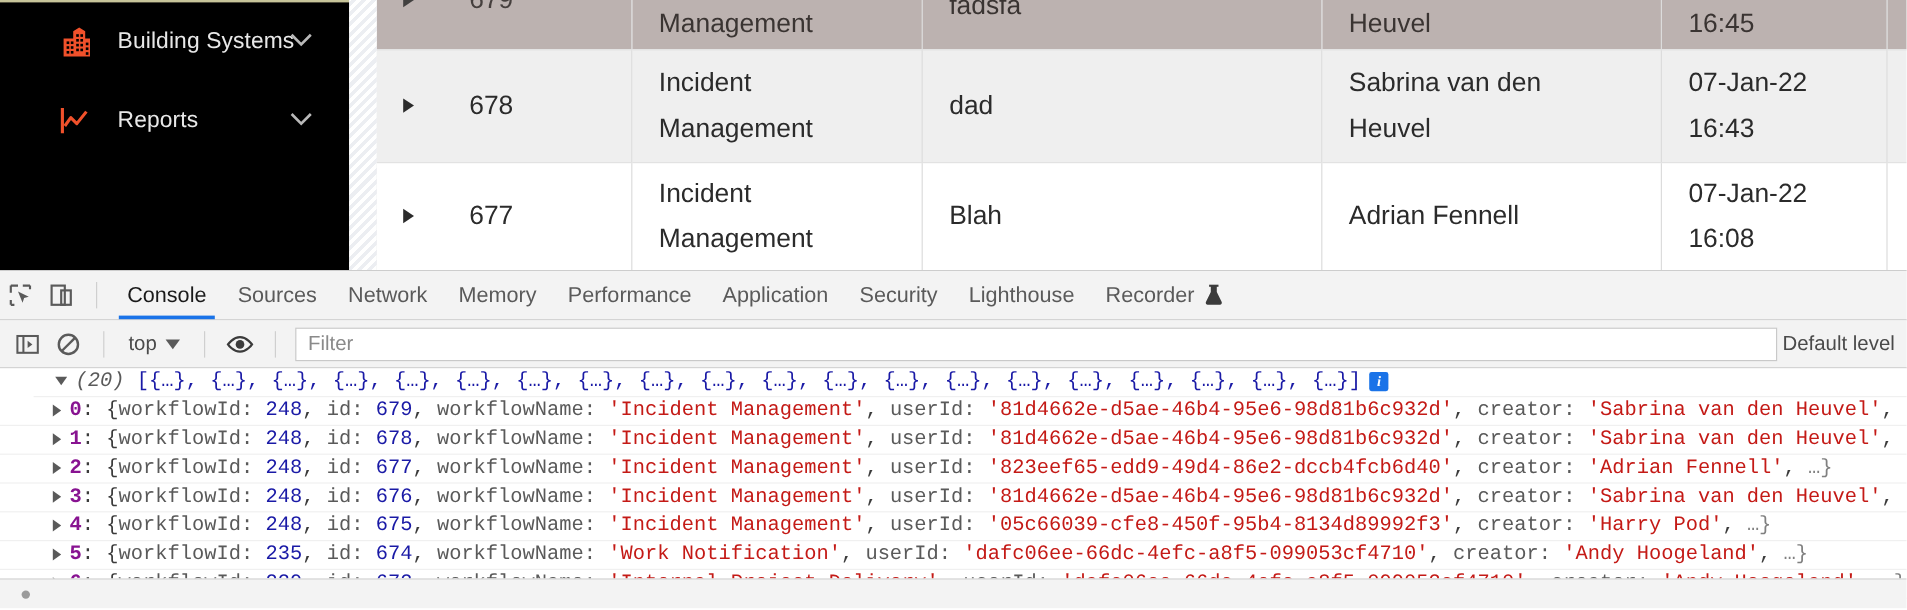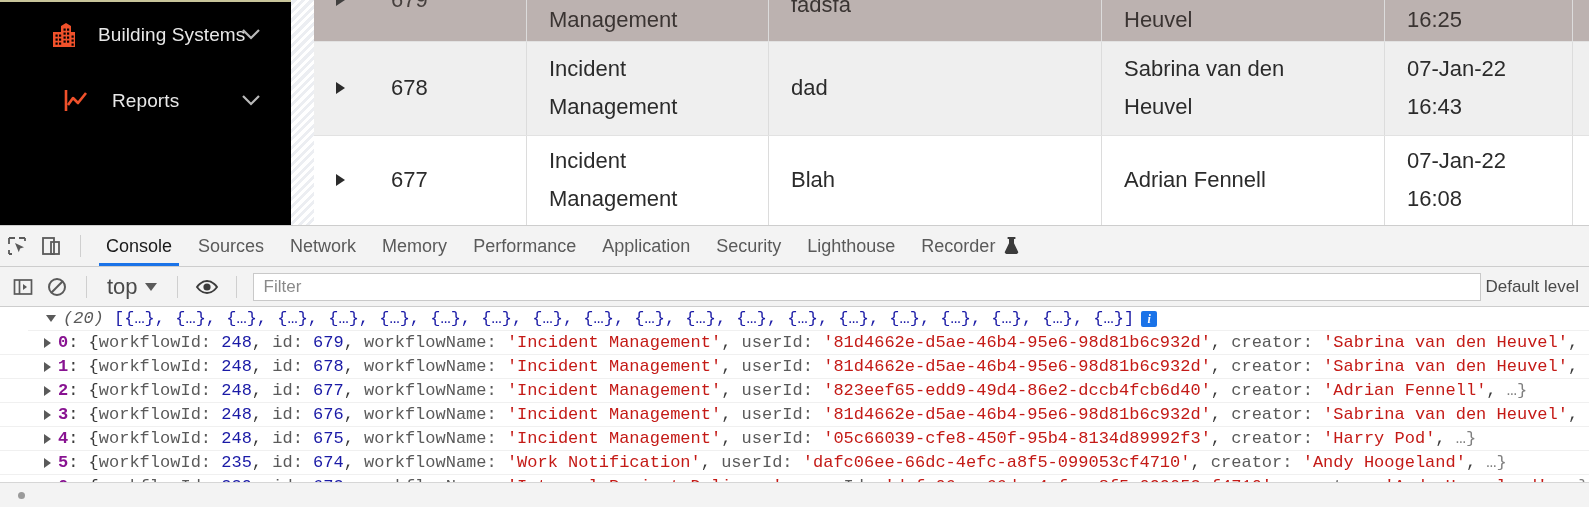--- a/index.html
+++ b/index.html
@@ -55,21 +55,21 @@
     display:flex;align-items:center;}
   .dt-icbtn{width:34px;height:40px;display:flex;align-items:center;justify-content:center;}
   .dt-vsep{width:1px;height:22px;background:#cfcfcf;margin:0 12px;}
   .dt-tab{position:relative;height:40px;line-height:40px;padding:0 13px;font-size:18px;color:#5a5a5a;white-space:nowrap;}
   .dt-tab.sel{color:#1a1a1a;}
   .dt-tab.sel:after{content:"";position:absolute;left:6px;right:6px;bottom:0;height:3px;background:#1a73e8;}
   .dt-flask{margin-left:4px;}
 
   .dt-filterbar{position:relative;height:40px;background:#f3f3f3;border-bottom:1px solid #cdcdcd;
     display:flex;align-items:center;padding:0 6px;box-sizing:border-box;}
-  .ctx{font-size:22px;color:#4a4a4a;display:flex;align-items:center;gap:7px;padding:0 8px;}
+  .ctx{font-size:17px;color:#4a4a4a;display:flex;align-items:center;gap:7px;padding:0 8px;}
   .caret-dn{width:0;height:0;border-left:6px solid transparent;border-right:6px solid transparent;border-top:8px solid #5a5a5a;}
   .filterbox{flex:1;height:26px;background:#fff;border:1px solid #c9c9c9;display:flex;align-items:center;
     padding:0 10px;margin:0 4px;min-width:0;}
   .filterbox .ph{font-size:17px;color:#8a8a8a;}
   .lvl{font-size:17px;color:#4a4a4a;white-space:nowrap;padding-right:4px;}
 
   
   .console{position:relative;height:200px;background:#fff;overflow:hidden;
     font-family:"Liberation Mono",monospace;font-size:17px;}
   .cline{position:relative;height:24px;line-height:24px;white-space:nowrap;
@@ -135,21 +135,21 @@
           </svg>
         </span>
         <span class="lbl">Building Systems</span>
         <span class="chev">
           <svg width="20" height="12" viewBox="0 0 20 12">
               <path d="M2 2l8 8 8-8" fill="none" stroke="#b9b9b9" stroke-width="2.2"></path>
             </svg>
         </span>
       </div>
 
-      <div class="nav-item" style="height:66px;margin-left:14px;">
+      <div class="nav-item" style="height:66px;">
         <span class="ic">
           <svg width="30" height="26" viewBox="0 0 30 26">
             <path d="M3 2v21" stroke="#f0512b" stroke-width="2.6" fill="none"></path>
             <path d="M5 17l5-7 5 5 8-10" stroke="#f0512b" stroke-width="2.6" fill="none" stroke-linejoin="round"></path>
           </svg>
         </span>
         <span class="lbl">Reports</span>
         <span class="chev">
           <svg width="20" height="12" viewBox="0 0 20 12">
               <path d="M2 2l8 8 8-8" fill="none" stroke="#b9b9b9" stroke-width="2.2"></path>
@@ -174,21 +174,21 @@
           <td class="c-wf" style="vertical-align:bottom;padding-bottom:2px;">
             <span>Management</span>
           </td>
           <td class="c-sub" style="vertical-align:top;">
             <span style="position:relative;top:-14px;">fadsfa</span>
           </td>
           <td class="c-cre" style="vertical-align:bottom;padding-bottom:2px;">
             <span>Heuvel</span>
           </td>
           <td class="c-dt" style="vertical-align:bottom;padding-bottom:2px;">
-            <span>16:25</span>
+            <span>16:45</span>
           </td>
           <td class="c-x1"></td>
 
         </tr>
 
         <tr class="r-alt" style="height:94px;">
           <td class="c-exp">
             <div class="col-exp-inner">
               <span class="tri"></span>
               <span>678</span>

